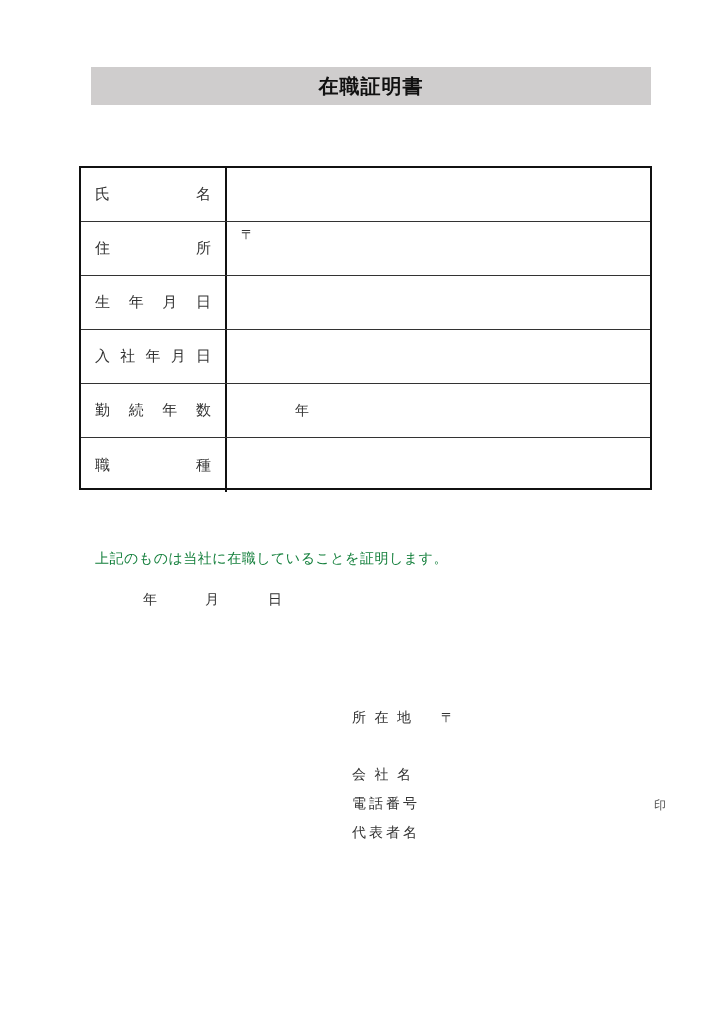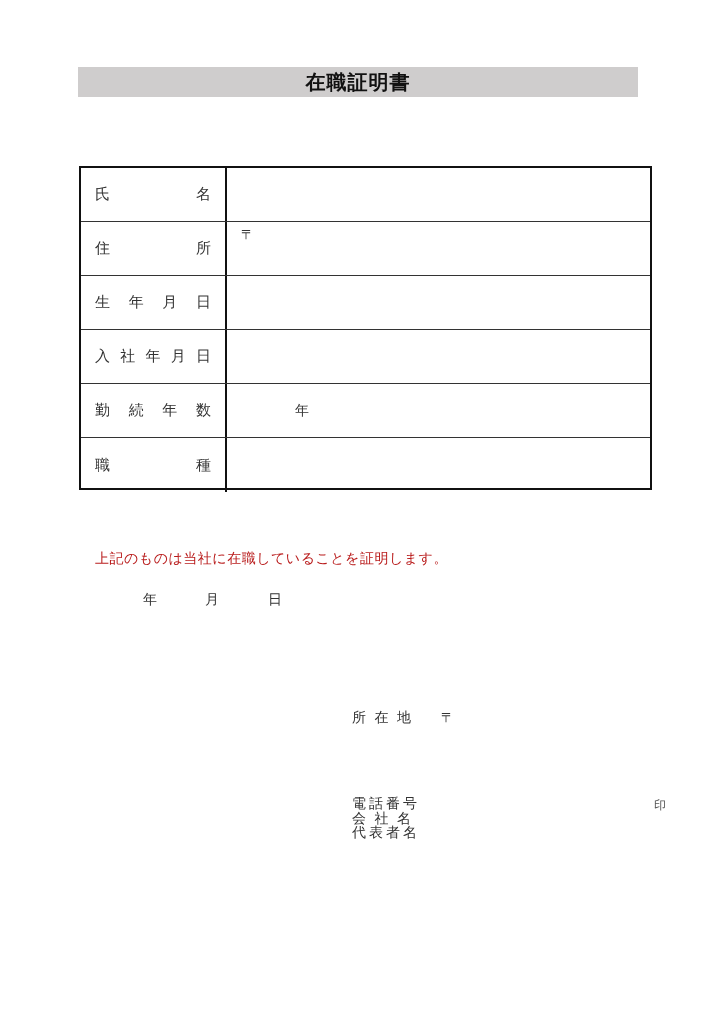--- a/index.html
+++ b/index.html
@@ -1,41 +1,41 @@
 <!DOCTYPE html>
 <html><head>
 <meta charset="utf-8">
 <style>
   html, body { margin:0; padding:0; }
   body {
     width:724px; height:1024px; background:#ffffff; position:relative; overflow:hidden;
     font-family: "DejaVu Sans", "Liberation Sans", sans-serif; color:#222;
   }
   .title-bar {
-    position:absolute; left:78px; top:67px; width:560px; height:30px;
+    position:absolute; left:91px; top:67px; width:560px; height:38px;
     background:#cfcdcd; display:flex; align-items:center; justify-content:center;
   }
   .title-bar span { font-size:20px; font-weight:bold; color:#111; letter-spacing:1px; }
 
   .form-table {
     position:absolute; left:79px; top:166px; width:573px; height:324px;
     border:2px solid #111; box-sizing:border-box; border-collapse:collapse;
   }
   .row { display:flex; height:54px; box-sizing:border-box; border-bottom:1.5px solid #333; }
   .row:last-child { border-bottom:none; }
   .label {
     width:146px; box-sizing:border-box; border-right:2.5px solid #111;
     display:flex; align-items:center; padding:0 14px; font-size:15px; color:#333;
   }
   .label.spread { justify-content:space-between; }
   .value { flex:1; position:relative; font-size:14px; color:#333; }
   .postal { position:absolute; left:14px; top:4px; font-size:13px; }
   .years { position:absolute; left:68px; top:50%; transform:translateY(-50%); font-size:14px; }
 
-  .statement { position:absolute; left:95px; top:550px; font-size:14px; color:#b91c1c; letter-spacing:0.5px; }
+  .statement { position:absolute; left:95px; top:550px; font-size:14px; color:#15803d; letter-spacing:0.5px; }
   .date-row { position:absolute; top:591px; font-size:14px; color:#333; }
   .company { position:absolute; left:352px; font-size:14px; color:#333; }
   .seal { position:absolute; left:654px; top:797px; font-size:12px; color:#555; }
 </style>
 </head>
 <body>
 
 <div class="title-bar">
   <span>在職証明書</span>
 </div>
@@ -97,16 +97,16 @@
 </div>
 
 <div class="statement">上記のものは当社に在職していることを証明します。</div>
 
 <span class="date-row" style="left:143px;">年</span>
 <span class="date-row" style="left:205px;">月</span>
 <span class="date-row" style="left:268px;">日</span>
 
 <span class="company" style="top:709px; letter-spacing:2px;">所 在 地</span>
 <span class="company" style="top:709px; left:441px; font-size:13px;">〒</span>
-<span class="company" style="top:766px; letter-spacing:2px;margin-top:44px;">会 社 名</span>
+<span class="company" style="top:766px; letter-spacing:2px;">会 社 名</span>
 <span class="company" style="top:795px; letter-spacing:3px;">電話番号</span>
 <span class="seal">印</span>
 <span class="company" style="top:824px; letter-spacing:3px;">代表者名</span>
 
 </body></html>

